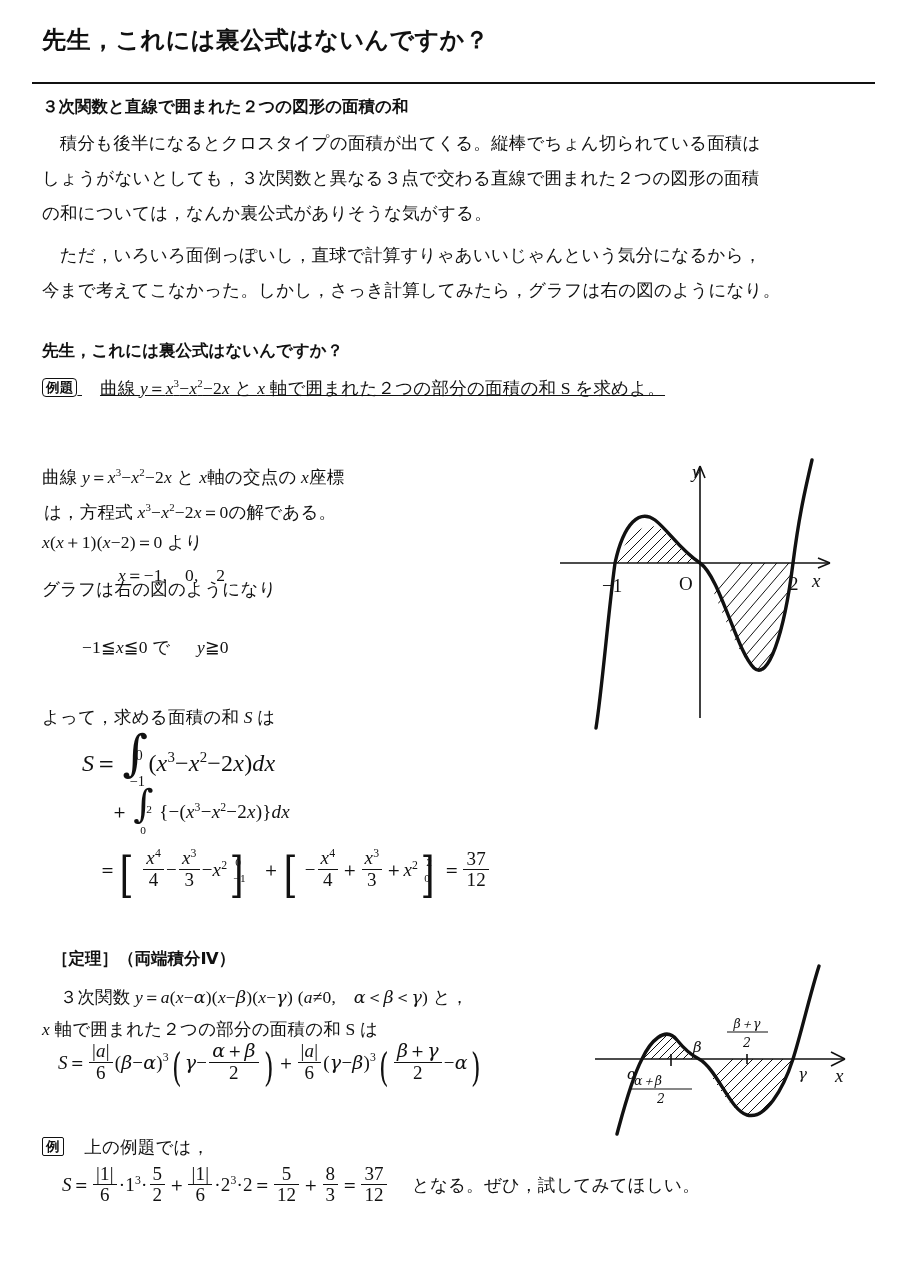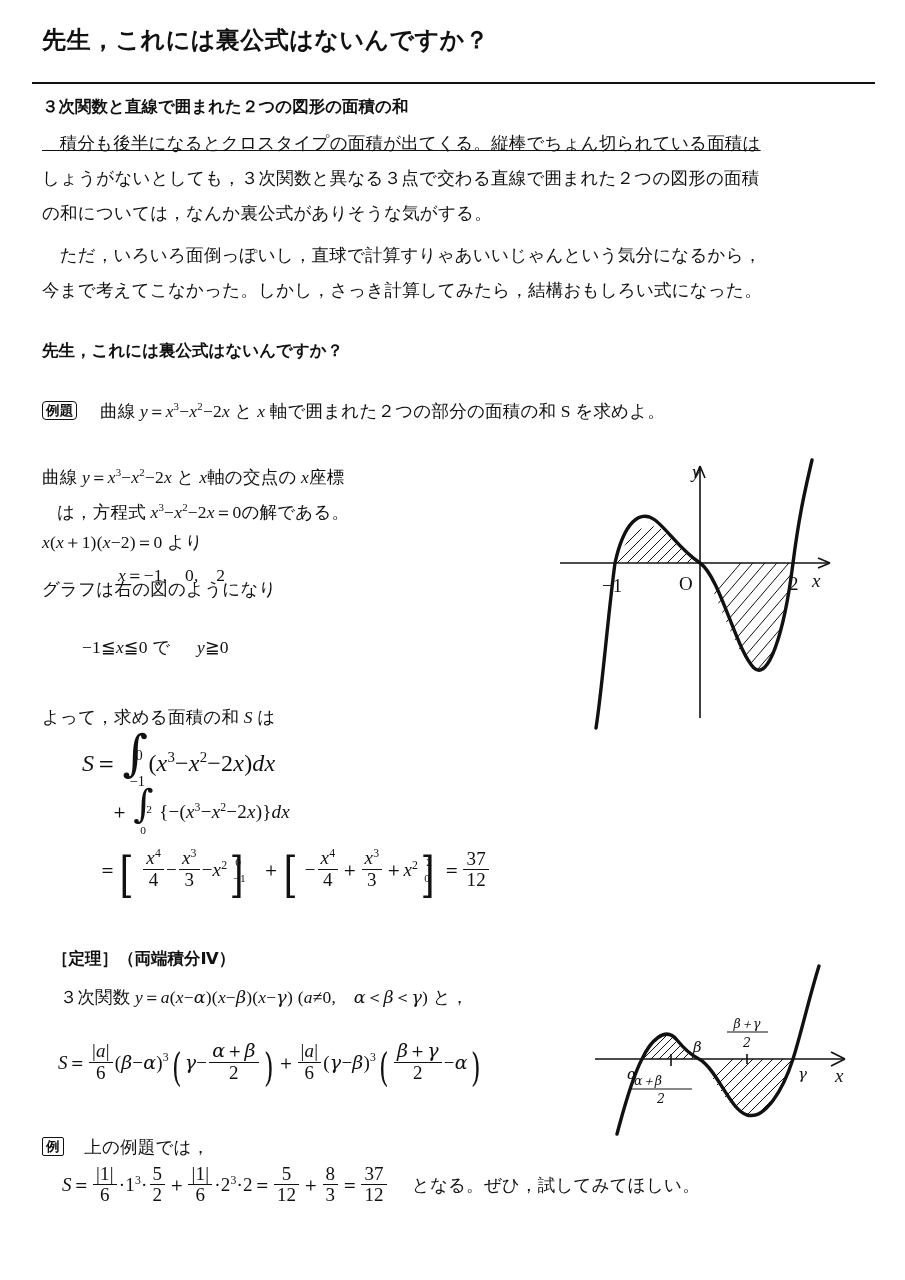--- a/index.html
+++ b/index.html
@@ -91,43 +91,43 @@
 </head>
 <body>
 
 <div class="page">
 
   <div class="doc-title">先生，これには裏公式はないんですか？</div>
   <div class="title-rule"></div>
 
   <div class="sec-head" style="left:42px; top:96px;">３次関数と直線で囲まれた２つの図形の面積の和</div>
 
-  <div class="para" style="left:42px; top:126px;text-decoration:underline;">　積分も後半になるとクロスタイプの面積が出てくる。縦棒でちょん切られている面積は</div>
+  <div class="para" style="left:42px; top:126px;">　積分も後半になるとクロスタイプの面積が出てくる。縦棒でちょん切られている面積は</div>
   <div class="para" style="left:42px; top:161px;">しょうがないとしても，３次関数と異なる３点で交わる直線で囲まれた２つの図形の面積</div>
   <div class="para" style="left:42px; top:196px;">の和については，なんか裏公式がありそうな気がする。</div>
 
   <div class="para" style="left:42px; top:238px;">　ただ，いろいろ面倒っぽいし，直球で計算すりゃあいいじゃんという気分になるから，</div>
-  <div class="para" style="left:42px; top:273px;">今まで考えてこなかった。しかし，さっき計算してみたら，結構おもしろい式になった。</div>
+  <div class="para" style="left:42px; top:273px;">今まで考えてこなかった。しかし，さっき計算してみたら，グラフは右の図のようになり。</div>
 
   <div class="sec-head" style="left:42px; top:340px;">先生，これには裏公式はないんですか？</div>
 
-  <div class="para" style="left:42px; top:389px; font-size:17.5px;">
+  <div class="para" style="left:42px; top:366px; font-size:17.5px;text-decoration:underline;">
     <span class="boxlab">例題</span>
     <span style="display:inline-block;width:18px;"></span><span>曲線 </span><span class="math"><i class="v">y</i>＝<i class="v">x</i><sup class="n">3</sup>−<i class="v">x</i><sup class="n">2</sup>−2<i class="v">x</i></span><span> と </span><span class="math"><i class="v">x</i></span><span> 軸で囲まれた２つの部分の面積の和 S を求めよ。</span>
   </div>
 
   <div class="para" style="left:42px; top:455px;">
     <span>曲線</span>
     <span class="math"><i class="v">y</i>＝<i class="v">x</i><sup class="n">3</sup>−<i class="v">x</i><sup class="n">2</sup>−2<i class="v">x</i></span>
     <span>と</span>
     <span class="math"><i class="v">x</i></span><span>軸の交点の</span>
     <span class="math"><i class="v">x</i></span><span>座標</span>
   </div>
 
-  <div class="para" style="left:57px; top:490px;">
+  <div class="para" style="left:44px; top:490px;">
     <span>は，方程式</span>
     <span class="math"><i class="v">x</i><sup class="n">3</sup>−<i class="v">x</i><sup class="n">2</sup>−2<i class="v">x</i>＝0</span><span>の解である。</span>
   </div>
 
   <div class="para" style="left:42px; top:525px;">
     <span class="math"><i class="v">x</i>(<i class="v">x</i>＋1)(<i class="v">x</i>−2)＝0</span>
     <span>より</span>
   </div>
 
   <div class="para math" style="left:118px; top:558px;text-align:center;">
@@ -235,20 +235,23 @@
     </svg>
   </div>
 
   <div class="sec-head" style="left:52px; top:948px;">［定理］（両端積分Ⅳ）</div>
 
   <div class="para" style="left:42px; top:980px;">
     <span>　３次関数 </span><span class="math"><i class="v">y</i>＝<i class="v">a</i>(<i class="v">x</i>−<span class="gr">α</span>)(<i class="v">x</i>−<span class="gr">β</span>)(<i class="v">x</i>−<span class="gr">γ</span>)</span>
     <span class="math">(<i class="v">a</i>≠0,　<span class="gr">α</span>＜<span class="gr">β</span>＜<span class="gr">γ</span>)</span><span> と，</span>
   </div>
 
+  <div class="para" style="left:42px; top:1012px;">
+    <span class="math"><i class="v">x</i></span><span> 軸で囲まれた２つの部分の面積の和 S は</span>
+  </div>
 
   <div class="para math" style="left:58px; top:1040px; font-size:19px;">
     <i class="v">S</i>＝<span class="frac"><span class="num">|<i class="v">a</i>|</span><span class="den">6</span></span>(<span class="gr">β</span>−<span class="gr">α</span>)<sup class="n">3</sup><span class="bigpar">(</span><span class="gr">γ</span>−<span class="frac"><span class="num"><span class="gr">α</span>＋<span class="gr">β</span></span><span class="den">2</span></span><span class="bigpar">)</span>＋<span class="frac"><span class="num">|<i class="v">a</i>|</span><span class="den">6</span></span>(<span class="gr">γ</span>−<span class="gr">β</span>)<sup class="n">3</sup><span class="bigpar">(</span><span class="frac"><span class="num"><span class="gr">β</span>＋<span class="gr">γ</span></span><span class="den">2</span></span>−<span class="gr">α</span><span class="bigpar">)</span>
   </div>
 
   <div class="fig" style="left:595px; top:962px;">
     <svg width="290" height="175" viewBox="0 0 290 175">
       <defs>
         <clipPath id="clipC">
           <path d="M 47,97 C 58,72 70,66 80,78 C 88,88 95,95 104,97 Z"></path>

